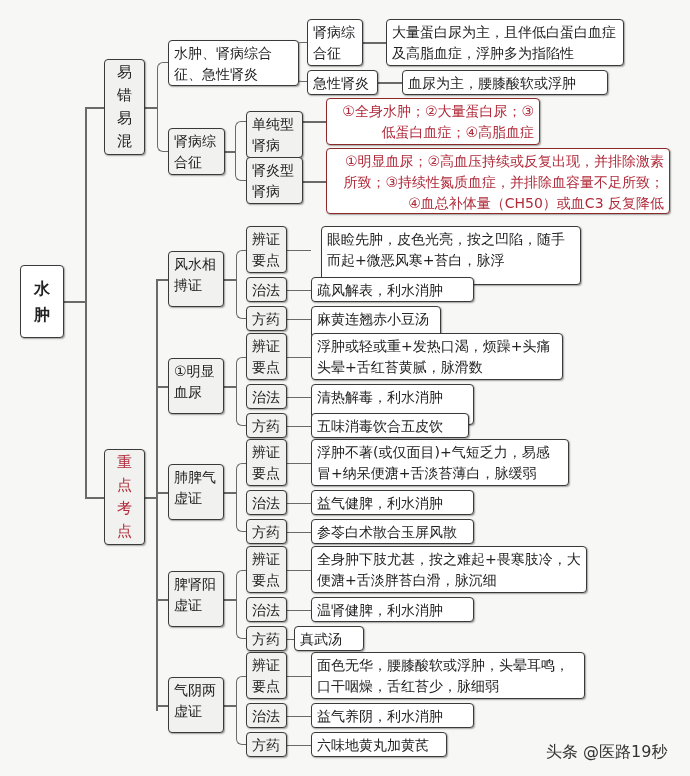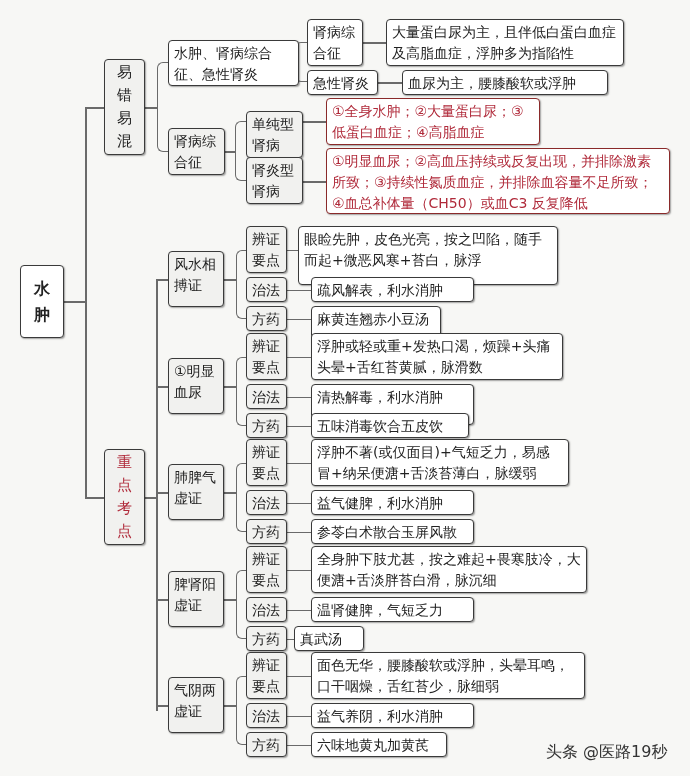--- a/index.html
+++ b/index.html
@@ -15,21 +15,21 @@
     background: #ffffff;
     box-shadow: 1px 1px 1.5px rgba(0,0,0,0.35);
     font-size: 14px; line-height: 21px;
     padding: 2px 5px;
   }
   .label { background: #f1f1ef; }
   .root { font-weight: bold; font-size: 16px; text-align: center; display:flex; align-items:center; justify-content:center; line-height: 26px; padding: 0; }
   .vert { text-align: center; display:flex; align-items:center; justify-content:center; line-height: 23px; padding: 0; font-size: 15px; }
   .vert span { display:block; }
   .red { color: #b02a3a; }
-  .redbox { border-color: #8a2a2a; }
+  .redbox { border-color: #8a2a2a; text-align: right; }
   .line { position: absolute; background: #6a6a6a; }
   .h { height: 1.5px; }
   .v { width: 1.5px; }
   .br { position: absolute; box-sizing: border-box; border: 1.5px solid #6a6a6a; border-right: none; border-radius: 6px 0 0 6px; }
   .watermark { position: absolute; font-size: 16px; color: #333; }
 </style>
 </head>
 <body>
 
 <div class="line h" style="left:64px;top:301px;width:22px"></div>
@@ -121,21 +121,21 @@
 <div class="box label" style="left:246px;top:111px;width:57px;height:47px">单纯型肾病</div>
 <div class="box label" style="left:246px;top:157px;width:57px;height:47px">肾炎型肾病</div>
 <div class="box red redbox" style="left:326px;top:98px;width:214px;height:47px">①全身水肿；②大量蛋白尿；③低蛋白血症；④高脂血症</div>
 <div class="box red redbox" style="left:326px;top:148px;width:344px;height:66px">①明显血尿；②高血压持续或反复出现，并排除激素所致；③持续性氮质血症，并排除血容量不足所致；④血总补体量（CH50）或血C3 反复降低</div>
 
 <div id="syndromes">
     <div class="box label" style="left:168px;top:251px;width:56px;height:56px">风水相搏证</div>
     <div class="box label" style="left:246px;top:226px;width:41px;height:47px">辨证要点</div>
     <div class="box label" style="left:246px;top:277px;width:41px;height:25px">治法</div>
     <div class="box label" style="left:246px;top:306px;width:41px;height:25px">方药</div>
-    <div class="box" style="left:298px;top:226px;width:260px;height:59px">眼睑先肿，皮色光亮，按之凹陷，随手而起+微恶风寒+苔白，脉浮</div>
+    <div class="box" style="left:321px;top:226px;width:260px;height:59px">眼睑先肿，皮色光亮，按之凹陷，随手而起+微恶风寒+苔白，脉浮</div>
     <div class="box" style="left:311px;top:277px;width:163px;height:25px">疏风解表，利水消肿</div>
     <div class="box" style="left:311px;top:306px;width:130px;height:39px">麻黄连翘赤小豆汤</div>
     <div class="box label" style="left:168px;top:358px;width:56px;height:56px">①明显血尿</div>
     <div class="box label" style="left:246px;top:333px;width:41px;height:47px">辨证要点</div>
     <div class="box label" style="left:246px;top:384px;width:41px;height:25px">治法</div>
     <div class="box label" style="left:246px;top:413px;width:41px;height:25px">方药</div>
     <div class="box" style="left:311px;top:333px;width:252px;height:47px">浮肿或轻或重+发热口渴，烦躁+头痛头晕+舌红苔黄腻，脉滑数</div>
     <div class="box" style="left:311px;top:384px;width:163px;height:41px">清热解毒，利水消肿</div>
     <div class="box" style="left:311px;top:413px;width:158px;height:25px">五味消毒饮合五皮饮</div>
     <div class="box label" style="left:168px;top:464px;width:56px;height:56px">肺脾气虚证</div>
@@ -143,21 +143,21 @@
     <div class="box label" style="left:246px;top:490px;width:41px;height:25px">治法</div>
     <div class="box label" style="left:246px;top:519px;width:41px;height:25px">方药</div>
     <div class="box" style="left:311px;top:439px;width:258px;height:47px">浮肿不著(或仅面目)+气短乏力，易感冒+纳呆便溏+舌淡苔薄白，脉缓弱</div>
     <div class="box" style="left:311px;top:490px;width:163px;height:25px">益气健脾，利水消肿</div>
     <div class="box" style="left:311px;top:519px;width:163px;height:25px">参苓白术散合玉屏风散</div>
     <div class="box label" style="left:168px;top:571px;width:56px;height:56px">脾肾阳虚证</div>
     <div class="box label" style="left:246px;top:546px;width:41px;height:47px">辨证要点</div>
     <div class="box label" style="left:246px;top:597px;width:41px;height:25px">治法</div>
     <div class="box label" style="left:246px;top:626px;width:41px;height:25px">方药</div>
     <div class="box" style="left:311px;top:546px;width:276px;height:47px">全身肿下肢尤甚，按之难起+畏寒肢冷，大便溏+舌淡胖苔白滑，脉沉细</div>
-    <div class="box" style="left:311px;top:597px;width:163px;height:25px">温肾健脾，气短乏力</div>
+    <div class="box" style="left:311px;top:597px;width:163px;height:25px">温肾健脾，利水消肿</div>
     <div class="box" style="left:294px;top:626px;width:70px;height:25px">真武汤</div>
     <div class="box label" style="left:168px;top:677px;width:56px;height:56px">气阴两虚证</div>
     <div class="box label" style="left:246px;top:652px;width:41px;height:47px">辨证要点</div>
     <div class="box label" style="left:246px;top:703px;width:41px;height:25px">治法</div>
     <div class="box label" style="left:246px;top:732px;width:41px;height:25px">方药</div>
     <div class="box" style="left:311px;top:652px;width:274px;height:47px">面色无华，腰膝酸软或浮肿，头晕耳鸣，口干咽燥，舌红苔少，脉细弱</div>
     <div class="box" style="left:311px;top:703px;width:163px;height:25px">益气养阴，利水消肿</div>
     <div class="box" style="left:311px;top:732px;width:136px;height:25px">六味地黄丸加黄芪</div>
   </div>
 

